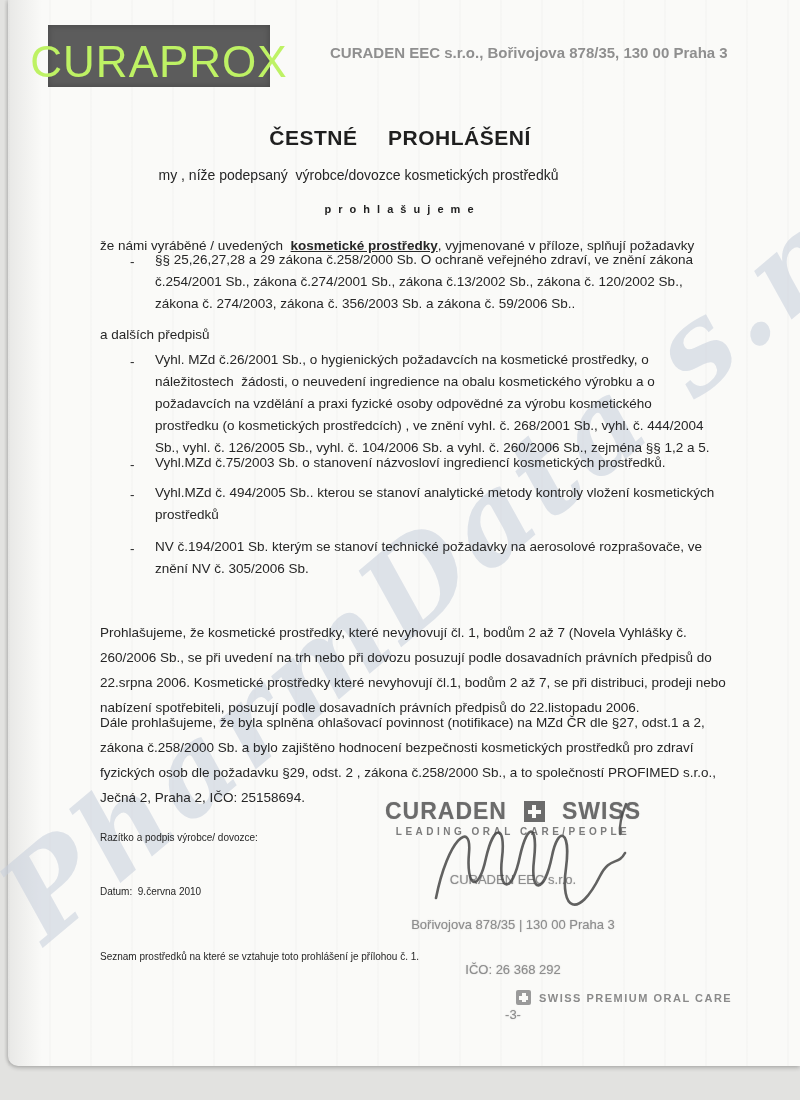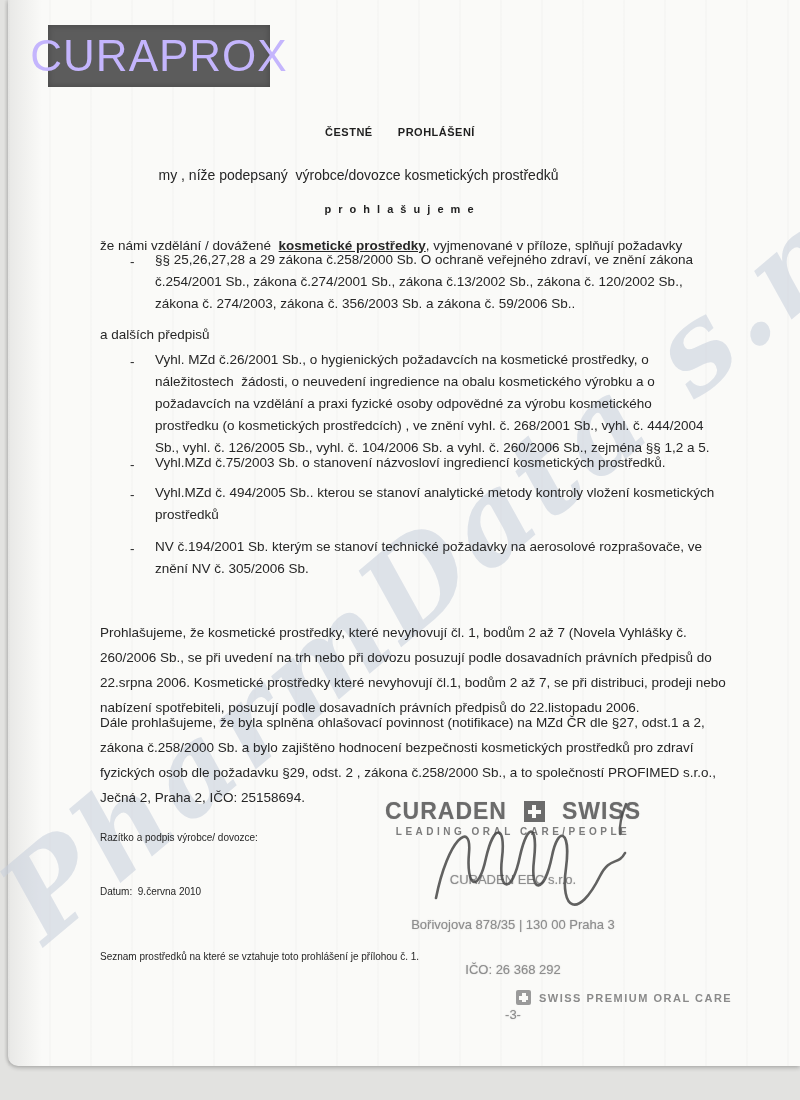--- a/index.html
+++ b/index.html
@@ -31,32 +31,32 @@
     transform:rotate(-40deg);transform-origin:0 50%;
     font-family:"DejaVu Serif",serif;font-style:italic;font-weight:bold;
     font-size:118px;letter-spacing:6px;white-space:nowrap;
     color:#c7cfdc;opacity:.55;pointer-events:none;
   }
   .abs{position:absolute;}
   .txt{color:#262626;font-size:13.5px;line-height:25px;white-space:pre-wrap;}
 
   .logo-box{
     left:48px;top:25px;width:222px;height:62px;
-    background:#5c5c5c;color:#c4b5fd;
-    display:flex;align-items:center;justify-content:center;
+    background:#5c5c5c;color:#bef264;
+    display:flex;align-items:flex-end;justify-content:center;
     font-size:44px;letter-spacing:1px;font-weight:400;
     box-shadow:inset 0 0 6px rgba(0,0,0,.25);
   }
   .header-address{
     left:330px;top:44px;width:440px;
     color:#8f8f8f;font-weight:bold;font-size:15px;white-space:pre-wrap;
   }
   .doc-title{
     left:0;top:126px;width:800px;text-align:center;
-    font-weight:bold;font-size:11px;letter-spacing:.5px;word-spacing:9px;
+    font-weight:bold;font-size:21px;letter-spacing:.5px;word-spacing:9px;
     color:#1f1f1f;white-space:pre-wrap;
   }
   .doc-subtitle{left:0;top:167px;width:717px;text-align:center;font-size:14px;color:#262626;white-space:pre-wrap;}
   .declare-word{left:0;top:203px;width:800px;text-align:center;font-weight:bold;font-size:11px;letter-spacing:2px;color:#1f1f1f;white-space:pre-wrap;}
   .intro-line{left:100px;top:233px;width:640px;}
   .intro-line .hl{font-weight:bold;text-decoration:underline;}
   .bullet-row{display:flex;}
   .bullet-row .dash{width:25px;flex:0 0 25px;margin-left:30px;}
   .bullet-row .bt{width:560px;line-height:22px;}
   .stamp{
@@ -85,26 +85,27 @@
 <body>
 
 <div class="scan-page">
   <div class="paper"></div>
 
   <div class="watermark">PharmData s.r.o.</div>
 
   <div class="abs logo-box">
     <span>CURAPROX</span>
   </div>
+  <div class="abs header-address">CURADEN EEC s.r.o., Bořivojova 878/35, 130 00 Praha 3</div>
 
   <div class="abs doc-title">ČESTNÉ  PROHLÁŠENÍ</div>
   <div class="abs doc-subtitle">my , níže podepsaný  výrobce/dovozce kosmetických prostředků</div>
   <div class="abs declare-word">p r o h l a š u j e m e</div>
 
-  <div class="abs txt intro-line"><span>že námi vzdělání / dovážené  </span><span class="hl">kosmetické prostředky</span><span>, vyjmenované v příloze, splňují požadavky</span></div>
+  <div class="abs txt intro-line"><span>že námi vyráběné / uvedených  </span><span class="hl">kosmetické prostředky</span><span>, vyjmenované v příloze, splňují požadavky</span></div>
 
   <div class="abs txt bullet-row" style="left:100px;top:249px;width:640px;">
     <span class="dash">-</span>
     <span class="bt">§§ 25,26,27,28 a 29 zákona č.258/2000 Sb. O ochraně veřejného zdraví, ve znění zákona č.254/2001 Sb., zákona č.274/2001 Sb., zákona č.13/2002 Sb., zákona č. 120/2002 Sb., zákona č. 274/2003, zákona č. 356/2003 Sb. a zákona č. 59/2006 Sb..</span>
   </div>
 
   <div class="abs txt" style="left:100px;top:322px;width:400px;">a dalších předpisů</div>
 
   <div class="abs txt bullet-row" style="left:100px;top:349px;width:640px;">
     <span class="dash">-</span>

